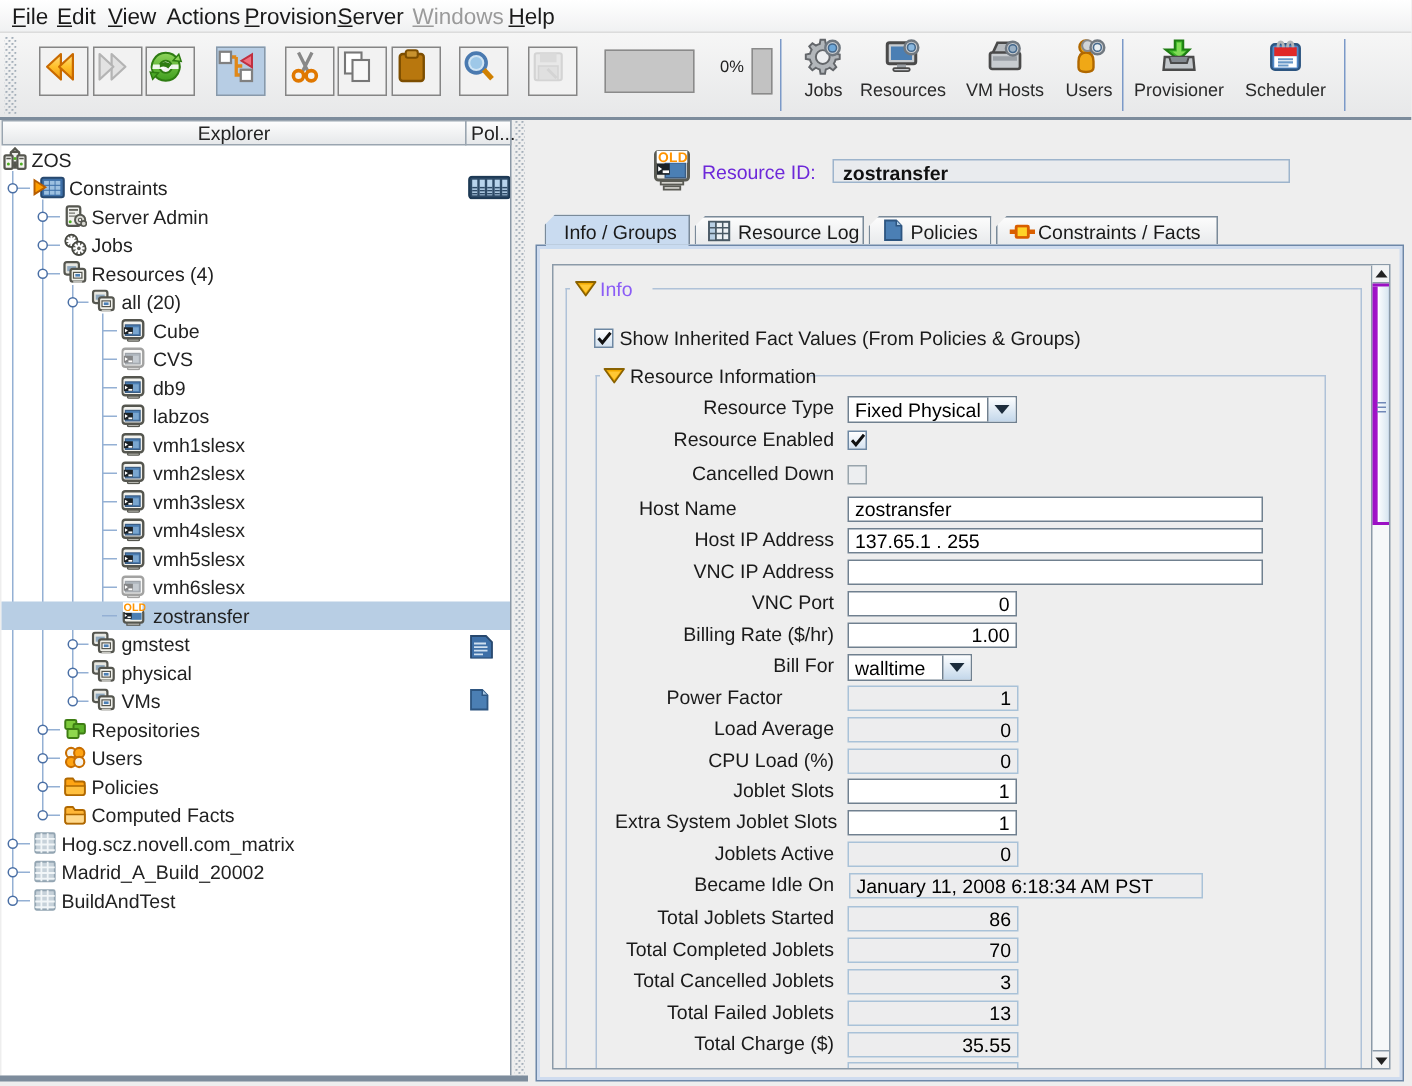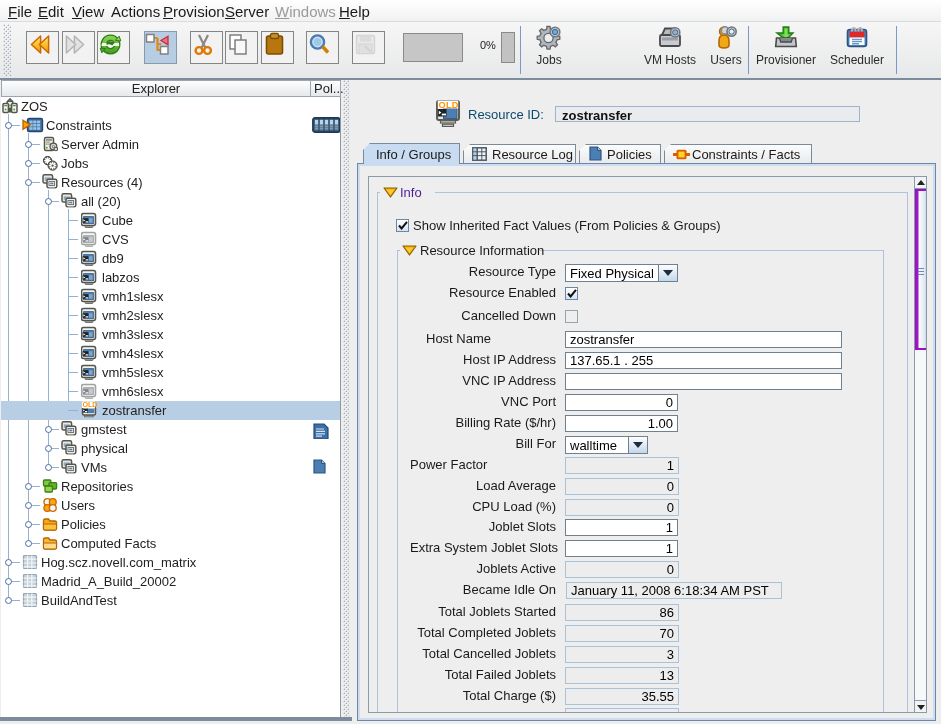--- a/index.html
+++ b/index.html
@@ -275,20 +275,28 @@
 <div class="tsep" style="left:748px"></div>
 <div class="tsep" style="left:896px"></div>
 <div class="bigbtn" style="left:519px;width:60px"><svg width="26" height="26" viewBox="0 0 26 26">
         <g fill="#b2b6ba" stroke="#63666a" stroke-width="1.3">
           <path d="M11 1.5 h3 l0.5 2.8 a8 8 0 0 1 2.6 1.1 l2.3-1.6 2.1 2.1 -1.6 2.3 a8 8 0 0 1 1.1 2.6 l2.8 0.5 v3 l-2.8 0.5 a8 8 0 0 1 -1.1 2.6 l1.6 2.3 -2.1 2.1 -2.3-1.6 a8 8 0 0 1 -2.6 1.1 l-0.5 2.8 h-3 l-0.5-2.8 a8 8 0 0 1 -2.6-1.1 l-2.3 1.6 -2.1-2.1 1.6-2.3 a8 8 0 0 1 -1.1-2.6 l-2.8-0.5 v-3 l2.8-0.5 a8 8 0 0 1 1.1-2.6 l-1.6-2.3 2.1-2.1 2.3 1.6 a8 8 0 0 1 2.6-1.1 z"></path>
         </g>
         <circle cx="12.5" cy="13" r="4.6" fill="#eceef0" stroke="#63666a" stroke-width="1.3"></circle>
         <circle cx="19" cy="7" r="4.8" fill="#c8ccd0" stroke="#707880" stroke-width="1.6"></circle>
         <circle cx="19" cy="7" r="2.7" fill="#6fa8d8" stroke="#44688c" stroke-width="1"></circle>
       </svg>Jobs</div>
+<div class="bigbtn" style="left:564px;width:76px"><svg width="26" height="26" viewBox="0 0 26 26">
+        <rect x="2.5" y="3.5" width="19" height="14" rx="1.5" fill="#c8ccd0" stroke="#4a4a4a" stroke-width="2"></rect>
+        <rect x="5" y="6" width="14" height="9" fill="#4b7fb4"></rect>
+        <rect x="9" y="18" width="6" height="2.4" fill="#9aa0a6"></rect>
+        <rect x="6.5" y="20.4" width="11" height="2" rx="1" fill="#c8ccd0" stroke="#4a4a4a" stroke-width="1.2"></rect>
+        <circle cx="18.6" cy="6.6" r="4.6" fill="#c8ccd0" stroke="#707880" stroke-width="1.6"></circle>
+        <circle cx="18.6" cy="6.6" r="2.6" fill="#8ab8e0" stroke="#44688c" stroke-width="1"></circle>
+      </svg>Resources</div>
 <div class="bigbtn" style="left:634px;width:72px"><svg width="26" height="26" viewBox="0 0 26 26">
         <path d="M5 10 L8 3.5 h10 L20.5 10" fill="#b8bcc0" stroke="#4a4a4a" stroke-width="1.8"></path>
         <rect x="3" y="10" width="20" height="11" rx="1.5" fill="#c8ccd0" stroke="#4a4a4a" stroke-width="1.8"></rect>
         <rect x="5" y="12.5" width="16" height="3" fill="#9aa0a6"></rect>
         <circle cx="18.2" cy="7.4" r="4.6" fill="#c8ccd0" stroke="#707880" stroke-width="1.6"></circle>
         <circle cx="18.2" cy="7.4" r="2.6" fill="#9ab0c4" stroke="#44688c" stroke-width="1"></circle>
       </svg>VM Hosts</div>
 <div class="bigbtn" style="left:701px;width:50px"><svg width="26" height="26" viewBox="0 0 26 26">
         <circle cx="11" cy="6.4" r="4.4" fill="#f0a816" stroke="#b06800" stroke-width="1.6"></circle>
         <path d="M6 16 q0 -6 5 -6 q5 0 5 6 l0 4 q0 3 -5 3 q-5 0 -5 -3 z" fill="#f0a816" stroke="#b06800" stroke-width="1.6"></path>
@@ -492,21 +500,21 @@
 <rect x="1" y="1" width="22" height="19" rx="2" fill="#e6e6e0" stroke="#5a5b54" stroke-width="2"></rect>
 <rect x="7.5" y="8.5" width="13.5" height="10" fill="#4b7fb4" stroke="#3a5d85" stroke-width="1"></rect>
 <rect x="2" y="9" width="8.5" height="7.5" fill="#1c2226"></rect>
 <path d="M2.8 10.8 l2.6 1.8 -2.6 1.8z" fill="#fff"></path>
 <rect x="5.8" y="13.6" width="4.2" height="1.8" fill="#fff"></rect>
 <rect x="4.5" y="20.8" width="15" height="2.2" fill="#e0e0da" stroke="#5a5b54" stroke-width="1.2"></rect>
 <rect x="6.5" y="24.2" width="11" height="2.2" fill="#e0e0da" stroke="#5a5b54" stroke-width="1.2"></rect>
 <rect x="1.8" y="0.5" width="20.4" height="8" fill="#fff"></rect>
 <text x="2.6" y="7.9" font-family="Liberation Sans,sans-serif" font-size="9.2" font-weight="bold" fill="#ff9400" letter-spacing="0.2">OLD</text>
 </svg>
-<div class="abs" style="left:468px;top:107px;color:#0c4a6e">Resource ID:</div>
+<div class="abs" style="left:468px;top:107px;color:#6d28d9">Resource ID:</div>
 <div class="abs" style="left:555px;top:106px;width:297px;height:13px;background:#e9ebee;border:1px solid #9db4cc;font-weight:bold;color:#111;padding:1px 0 0 6px;font-size:13px">zostransfer</div>
 <div class="tab" style="left:363px;top:143px;width:97px;height:20px;background:#c9dbf0;z-index:3;padding:3px 0 0 12px">Info / Groups</div>
 <div class="tab" style="left:463px;top:144px;width:113px;">
     <svg class="ticon" style="left:8px;top:2px" width="15" height="14">
       <use href="#tabtbl"></use>
     </svg>
     <span style="position:absolute;left:28px;top:2px">Resource Log</span>
   </div>
 <div class="tab" style="left:579px;top:144px;width:82px;">
     <svg class="ticon" style="left:9px;top:1px" width="13" height="15">
@@ -523,21 +531,21 @@
 <div class="abs" style="left:357px;top:163px;width:579px;height:558px;border:1px solid #6d87a8;box-shadow:inset 0 0 0 2px #cfdcef;box-sizing:border-box;background:#eee"></div>
 <div class="abs" style="left:364px;top:163px;width:95px;height:3px;background:#c9dbf0"></div>
 <div class="abs" style="left:368px;top:176px;width:559px;height:537px;border:1px solid #8b9aa8;box-sizing:border-box;background:#eee"></div>
 <div class="abs" style="left:369px;top:177px;width:545px;height:535px;overflow:hidden">
 <div class="grp" style="left:8px;top:15px;width:529px;height:600px"></div>
 <div class="abs" style="left:11px;top:9px;width:55px;height:12px;background:#eee"></div>
 <svg class="abs" style="left:14px;top:10px" width="15" height="11" viewBox="0 0 15 11">
       <path d="M1 1 h13 L7.5 10 Z" fill="#f3ab00" stroke="#8a6200" stroke-width="1.2" stroke-linejoin="round"></path>
       <path d="M3.4 2.6 h8.2 L7.5 8 Z" fill="#ffc835"></path>
     </svg>
-<div class="abs" style="left:31px;top:8px;color:#4c1d95">Info</div>
+<div class="abs" style="left:31px;top:8px;color:#8b5cf6">Info</div>
 <div class="cb" style="left:27px;top:42px">
       <svg style="position:absolute;left:1px;top:1px" width="10" height="9" viewBox="0 0 10 9">
         <path d="M1 4.5 L3.6 7.5 L9 0.8" fill="none" stroke="#111" stroke-width="2"></path>
       </svg>
     </div>
 <div class="abs" style="left:44px;top:41px;color:#1a1a1a">Show Inherited Fact Values (From Policies &amp; Groups)</div>
 <div class="grp" style="left:28px;top:73px;width:485px;height:540px"></div>
 <div class="abs" style="left:31px;top:67px;width:140px;height:13px;background:#eee"></div>
 <svg class="abs" style="left:33px;top:68px" width="15" height="11" viewBox="0 0 15 11">
       <path d="M1 1 h13 L7.5 10 Z" fill="#f3ab00" stroke="#8a6200" stroke-width="1.2" stroke-linejoin="round"></path>
@@ -567,34 +575,34 @@
 <div class="abs" style="left:41px;top:216.5px;width:146px;text-align:right;white-space:nowrap;color:#1a1a1a">VNC Port</div>
 <div class="tfield rt" style="left:196px;top:216.5px;width:113px">0</div>
 <div class="abs" style="left:41px;top:237.5px;width:146px;text-align:right;white-space:nowrap;color:#1a1a1a">Billing Rate ($/hr)</div>
 <div class="tfield rt" style="left:196px;top:237.5px;width:113px">1.00</div>
 <div class="abs" style="left:41px;top:258.5px;width:146px;text-align:right;white-space:nowrap;color:#1a1a1a">Bill For</div>
 <div class="abs" style="left:196px;top:258.5px;width:83px;height:18px;background:#fff;border:1px solid #70808f;box-sizing:border-box">
 <span style="position:absolute;left:4px;top:1px">walltime</span>
 <span style="position:absolute;right:0;top:0;width:18px;height:16px;border-left:1px solid #70808f;background:linear-gradient(#fdfeff,#c3d7ea)"></span>
 <span style="position:absolute;right:4px;top:5px;width:0;height:0;border-left:5px solid transparent;border-right:5px solid transparent;border-top:6px solid #1c2c3c"></span>
 </div>
-<div class="abs" style="left:41px;top:279.5px;width:146px;text-align:left;white-space:nowrap;color:#1a1a1a">Power Factor</div>
+<div class="abs" style="left:41px;top:279.5px;width:146px;text-align:center;white-space:nowrap;color:#1a1a1a">Power Factor</div>
 <div class="dfield rt" style="left:196px;top:279.5px;width:114px">1</div>
 <div class="abs" style="left:41px;top:300.5px;width:146px;text-align:right;white-space:nowrap;color:#1a1a1a">Load Average</div>
 <div class="dfield rt" style="left:196px;top:300.5px;width:114px">0</div>
 <div class="abs" style="left:41px;top:321.5px;width:146px;text-align:right;white-space:nowrap;color:#1a1a1a">CPU Load (%)</div>
 <div class="dfield rt" style="left:196px;top:321.5px;width:114px">0</div>
 <div class="abs" style="left:41px;top:342px;width:146px;text-align:right;white-space:nowrap;color:#1a1a1a">Joblet Slots</div>
 <div class="tfield rt" style="left:196px;top:342px;width:113px">1</div>
 <div class="abs" style="left:41px;top:363px;width:146px;text-align:right;white-space:nowrap;color:#1a1a1a">Extra System Joblet Slots</div>
 <div class="tfield rt" style="left:196px;top:363px;width:113px">1</div>
 <div class="abs" style="left:41px;top:384px;width:146px;text-align:right;white-space:nowrap;color:#1a1a1a">Joblets Active</div>
 <div class="dfield rt" style="left:196px;top:384px;width:114px">0</div>
 <div class="abs" style="left:41px;top:405px;width:146px;text-align:right;white-space:nowrap;color:#1a1a1a">Became Idle On</div>
-<div class="dfield " style="left:197px;top:405px;width:216px">January 11, 2008 6:18:34 AM PST</div>
+<div class="dfield " style="left:197px;top:405px;width:236px">January 11, 2008 6:18:34 AM PST</div>
 <div class="abs" style="left:41px;top:426.5px;width:146px;text-align:right;white-space:nowrap;color:#1a1a1a">Total Joblets Started</div>
 <div class="dfield rt" style="left:196px;top:426.5px;width:114px">86</div>
 <div class="abs" style="left:41px;top:447.5px;width:146px;text-align:right;white-space:nowrap;color:#1a1a1a">Total Completed Joblets</div>
 <div class="dfield rt" style="left:196px;top:447.5px;width:114px">70</div>
 <div class="abs" style="left:41px;top:468.5px;width:146px;text-align:right;white-space:nowrap;color:#1a1a1a">Total Cancelled Joblets</div>
 <div class="dfield rt" style="left:196px;top:468.5px;width:114px">3</div>
 <div class="abs" style="left:41px;top:489.5px;width:146px;text-align:right;white-space:nowrap;color:#1a1a1a">Total Failed Joblets</div>
 <div class="dfield rt" style="left:196px;top:489.5px;width:114px">13</div>
 <div class="abs" style="left:41px;top:510.5px;width:146px;text-align:right;white-space:nowrap;color:#1a1a1a">Total Charge ($)</div>
 <div class="dfield rt" style="left:196px;top:510.5px;width:114px">35.55</div>

